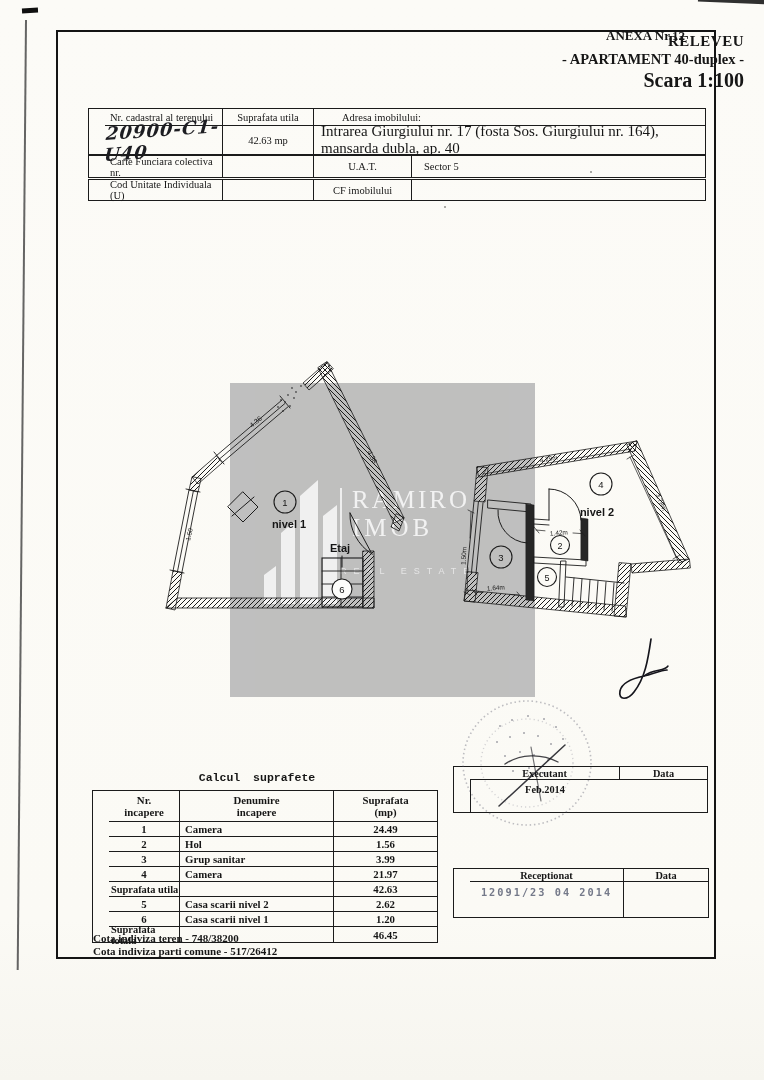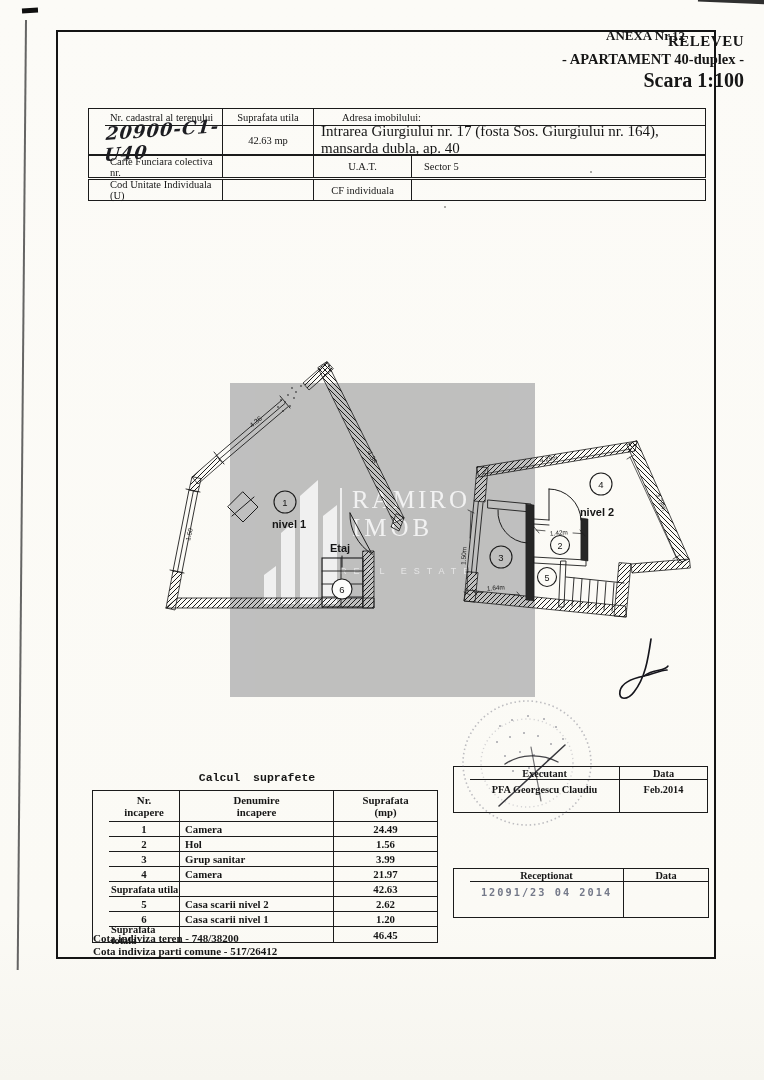--- a/index.html
+++ b/index.html
@@ -128,21 +128,21 @@
         <span>Sector 5</span>
       </div>
   </div>
 
   <div class="grid itC layer2">
     <div class="cl pad">
         <span>Cod Unitate Individuala (U)</span>
       </div>
     <div class="cl bl"></div>
     <div class="cl ctr bl">
-        <span>CF individuala</span>
+        <span>CF imobilului</span>
       </div>
     <div class="cl bl"></div>
   </div>
 
   <div class="calc-title layer2">Calcul suprafete</div>
   <div class="grid ct layer2">
     <div class="cl ctr hdr2 bb">
       <span>Nr.</span>
       <span>incapere</span>
     </div>
@@ -189,23 +189,20 @@
   </div>
   <div class="notes layer2" style="top:932px;">Cota indiviza teren - 748/38200</div>
   <div class="notes layer2" style="top:945px;">Cota indiviza parti comune - 517/26412</div>
 
   <div class="grid ex layer2">
     <div class="cl ctr bb">
         <span>Executant</span>
       </div>
     <div class="cl ctr bb bl">
         <span>Data</span>
-      </div>
-    <div class="cl ctr" style="align-items:flex-start;padding-top:4px;">
-        <span>PFA Georgescu Claudiu</span>
       </div>
     <div class="cl ctr bl" style="align-items:flex-start;padding-top:4px;">
         <span>Feb.2014</span>
       </div>
   </div>
 
   <div class="grid re layer2">
     <div class="cl ctr bb">
         <span>Receptionat</span>
       </div>

